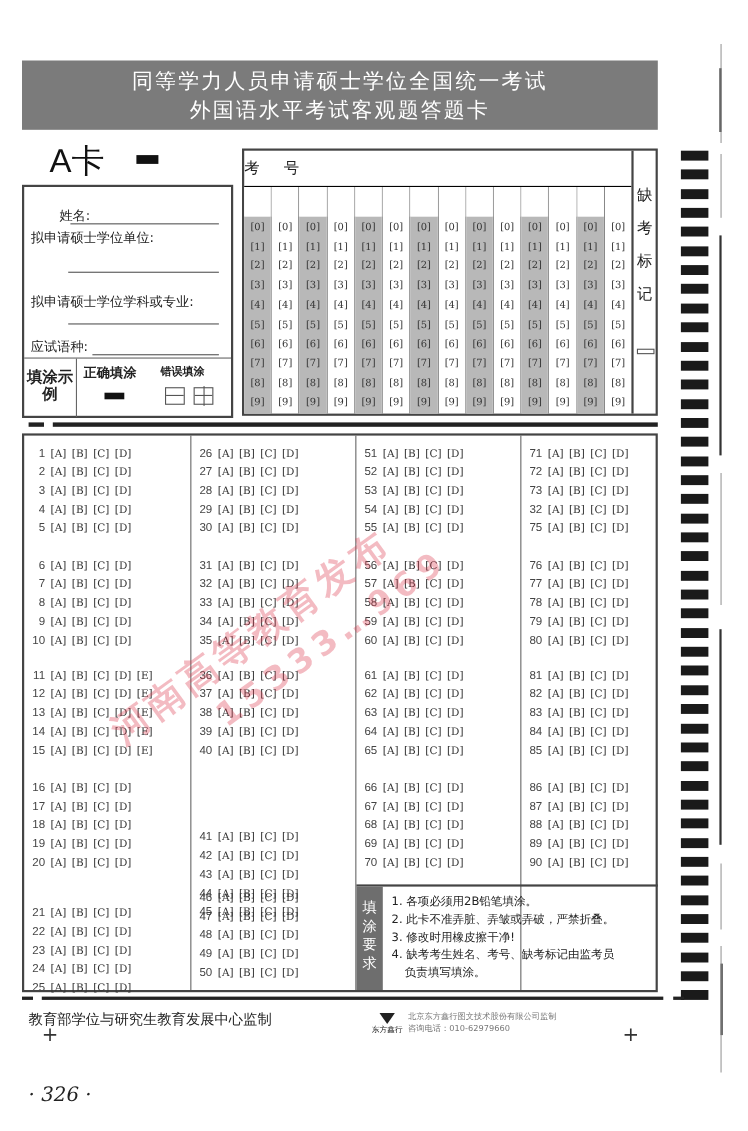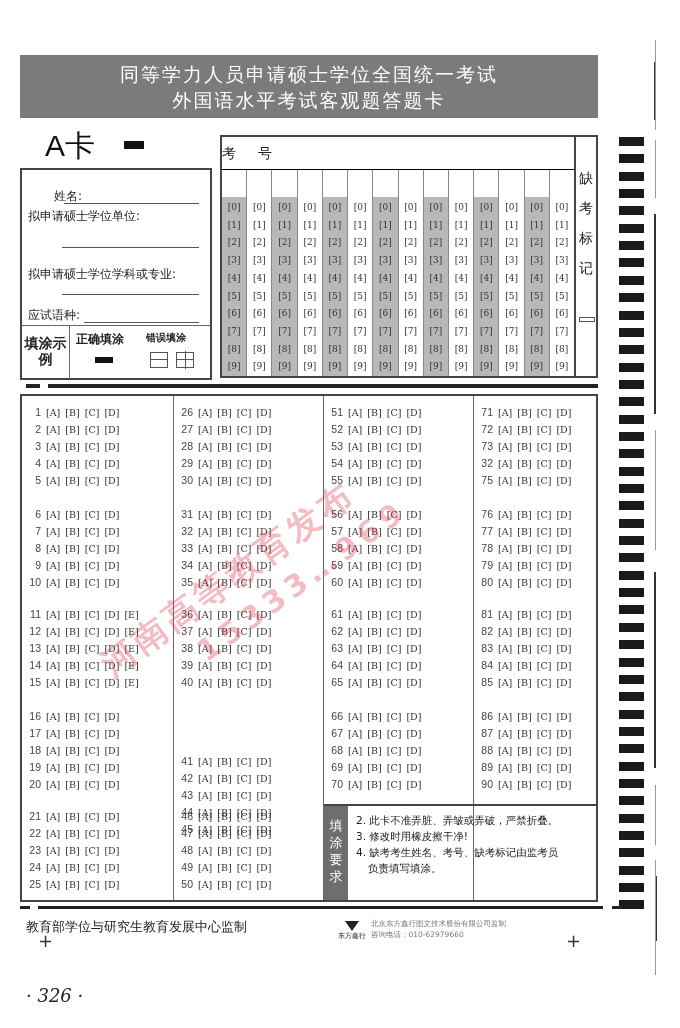--- a/index.html
+++ b/index.html
@@ -485,21 +485,21 @@
           <span class="opt">[D]</span>
         </div>
         <div class="qrow">
           <span class="qnum">20</span>
           <span class="opt">[A]</span>
           <span class="opt">[B]</span>
           <span class="opt">[C]</span>
           <span class="opt">[D]</span>
         </div>
       </div>
-      <div class="group" style="top: 412px;">
+      <div class="group" style="top: 426px;">
         <div class="qrow">
           <span class="qnum">21</span>
           <span class="opt">[A]</span>
           <span class="opt">[B]</span>
           <span class="opt">[C]</span>
           <span class="opt">[D]</span>
         </div>
         <div class="qrow">
           <span class="qnum">22</span>
           <span class="opt">[A]</span>
@@ -1014,20 +1014,21 @@
           <span class="opt">[B]</span>
           <span class="opt">[C]</span>
           <span class="opt">[D]</span>
         </div>
       </div>
     </div>
 
   <div class="instr">
     <div class="instr-label">填涂要求</div>
     <div class="instr-list">
+      <div class="item">1. 各项必须用2B铅笔填涂。</div>
       <div class="item">2. 此卡不准弄脏、弄皱或弄破，严禁折叠。</div>
       <div class="item">3. 修改时用橡皮擦干净!</div>
       <div class="item">4. 缺考考生姓名、考号、缺考标记由监考员</div>
       <div class="item indent">负责填写填涂。</div>
     </div>
   </div>
 </div>
 
 <div id="timing-marks">
     <div class="timing" style="top: 137px;"></div>

